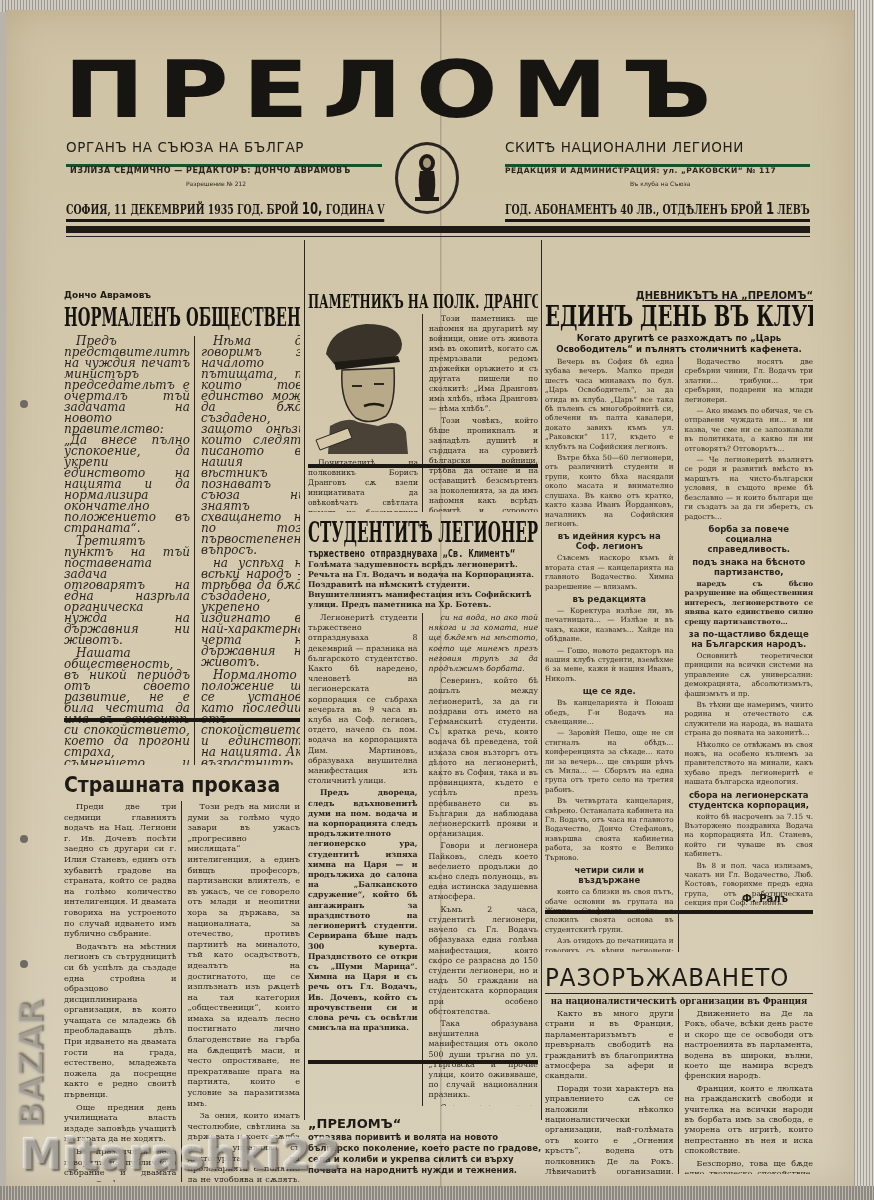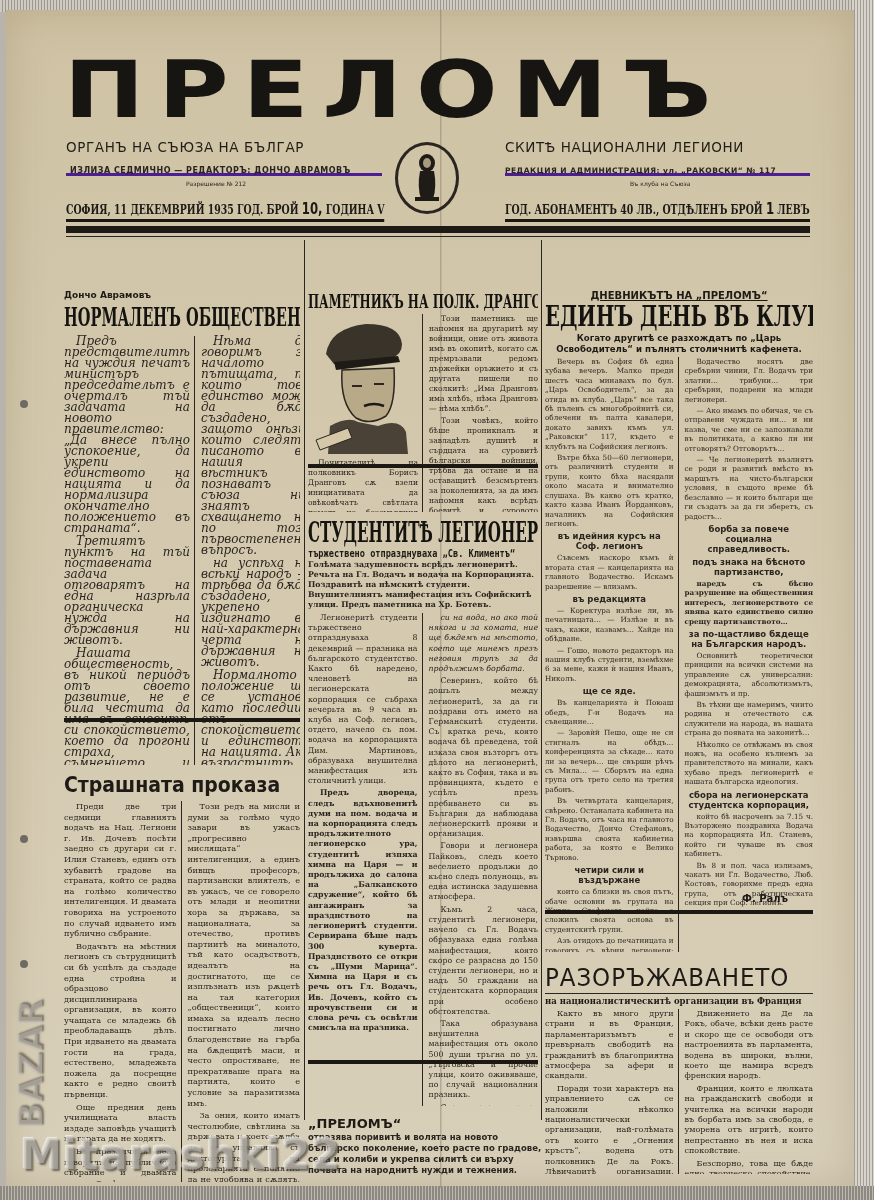--- a/index.html
+++ b/index.html
@@ -41,21 +41,21 @@
     position: absolute; left: 64px; top: 58px; width: 748px; height: 78px;
     font-family: "DejaVu Sans", sans-serif; font-weight: 900;
     font-size: 96px; line-height: 78px; letter-spacing: 14px;
     color: #171512; text-align: left;
     transform: scaleY(0.82); transform-origin: top left;
     white-space: nowrap;
   }
   .masthead-sub {
     position: absolute; top: 139px;
     font-family: "DejaVu Sans", sans-serif; font-size: 13.5px; letter-spacing: 0.6px;
-    color: #211d18; border-bottom: 3px solid #4c1d95; padding-bottom: 18px;
+    color: #211d18; border-bottom: 3px solid #14532d; padding-bottom: 9px;
     white-space: nowrap;
   }
   .masthead-sub.left { left: 66px; width: 316px; }
   .masthead-sub.right { left: 505px; width: 305px; }
   .mast-small {
     position: absolute; font-family: "DejaVu Sans", sans-serif;
     font-size: 8px; font-weight: bold; color: #2a251e; white-space: nowrap; letter-spacing: 0.5px; text-align: right;
   }
   .mast-tiny {
     position: absolute; font-family: "DejaVu Sans", sans-serif;
@@ -258,29 +258,29 @@
   </div>
 </div>
 <div class="hr-heavy" style="position:absolute; left:308px; top:1060px; width:230px;"></div>
 
 <div class="col" style="left:308px; top:1068px; width:240px; height:60px;">
   <div style="font-family:'DejaVu Sans',sans-serif; font-weight:900; font-size:13px; line-height:16px;">„ПРЕЛОМЪ“</div>
   <div style="font-family:'DejaVu Sans',sans-serif; font-weight:bold; font-size:8.5px; line-height:11px; color:#2a251f;">отразява поривитѣ и волята на новото българско поколение, което расте по градове, села и колиби и укрепва силитѣ си върху почвата на народнитѣ нужди и тежнения.</div>
 </div>
 
 <div class="col" style="left:545px; top:242px; width:268px; height:662px;">
-  <div style="font-family:'DejaVu Sans',sans-serif; font-weight:900; font-size:10px; text-align:center; text-decoration:underline;">ДНЕВНИКЪТЪ НА „ПРЕЛОМЪ“</div>
+  <div style="font-family:'DejaVu Sans',sans-serif; font-weight:900; font-size:10px; text-align:right; text-decoration:underline;">ДНЕВНИКЪТЪ НА „ПРЕЛОМЪ“</div>
   <div class="headline-condensed" style="font-size:28px; line-height:32px; transform:scaleX(0.7);">ЕДИНЪ ДЕНЬ ВЪ КЛУБА</div>
   <div style="font-family:'DejaVu Sans',sans-serif; font-weight:bold; font-size:8.6px; line-height:10.5px; text-align:center; margin-bottom:3px;">Когато другитѣ се разхождатъ по „Царь Освободитель“ и пълнятъ столичнитѣ кафенета.</div>
   <div class="two-col ruled body-text" style="font-size:7.2px; line-height:9.4px;">
     <div>
       <p>Вечерь въ София бѣ една хубава вечеръ. Малко преди шестъ часа минавахъ по бул. „Царь Освободитель“, за да отида въ клуба. „Царь“ все така бѣ пъленъ съ многобройнитѣ си, облечени въ палта кавалери, докато завихъ къмъ ул. „Раковски“ 117, където е клубътъ на Софийския легионъ.</p>
       <p>Вътре бѣха 50—60 легионери, отъ различнитѣ студенти и групи, които бѣха насядали около масата и внимателно слушаха. Въ какво отъ кратко, както казва Иванъ Йорданковъ, началникъ на Софийския легионъ.</p>
       <div class="subhead">въ идейния курсъ на Соф. легионъ</div>
-      <p>Съвсемъ наскоро къмъ ѝ втората стая — канцеларията на главното Водачество. Искамъ разрешение — влизамъ.</p>
+      <p>Съвсемъ наскоро къмъ ѝ втората стая — канцеларията на главното Водачество. Химна разрешение — влизамъ.</p>
       <div class="subhead">въ редакцията</div>
       <p>— Коректура излѣзе ли, въ печатницата… — Излѣзе и въ чакъ, кажи, казвамъ… Хайде на обѣдване.</p>
       <p>— Гошо, новото редакторъ на нашия клубъ студенти, вземѣхме 6 за мене, кажи ѝ нашия Иванъ, Николъ.</p>
       <div class="subhead">ще се яде.</div>
       <p>Въ канцеларията ѝ Поюаш обедъ, Г-н Водачъ на съвещание…</p>
       <p>— Заровѝй Пешо, още не си стигналъ на обѣдъ… конференцията за сѣкаде… като ли за вечерь… ще свърши рѣчъ съ Мила… — Сборътъ на една група отъ трето село на третия рабонъ.</p>
       <p>Въ четвъртата канцелария, свѣрено. Останалата кабинета на Гл. Водачъ, отъ часа на главното Водачество, Дончо Стефановъ, извършва своята кабинетна работа, за която е Велико Търново.</p>
       <div class="subhead">четири сили и въздържане</div>
       <p>които са близки въ своя пътъ, обаче основни въ групата на Живко Стефановъ, който е сложилъ своята основа въ студентскитѣ групи.</p>
       <p>Азъ отидохъ до печатницата и говорихъ съ вѣрни легионери: четири часа. Доста изразени, пазаржиецъ, курсистъ бѣше въ разговоръ съ ученицитѣ…</p>
@@ -303,21 +303,21 @@
 
     </div>
   </div>
 </div>
 <div style="position:absolute; left:742px; top:893px; font-family:'DejaVu Sans',sans-serif; font-weight:bold; font-size:10px;">Ф. Ралъ</div>
 <div class="hr-heavy" style="position:absolute; left:545px; top:910px; width:268px;"></div>
 
 <div class="col" style="left:545px; top:916px; width:268px; height:210px;">
   <div style="font-family:'DejaVu Sans',sans-serif; font-size:25px; line-height:28px; letter-spacing:1px; white-space:nowrap; transform:scaleX(0.92); transform-origin:left;">РАЗОРЪЖАВАНЕТО</div>
   <div class="hr-thin" style="margin:1px 0 2px;"></div>
-  <div style="font-family:'DejaVu Serif',serif; font-weight:bold; font-size:8.5px; text-align:left; margin-bottom:3px;">на националистическитѣ организации въ Франция</div>
+  <div style="font-family:'DejaVu Serif',serif; font-weight:bold; font-size:8.5px; text-align:center; margin-bottom:3px;">на националистическитѣ организации въ Франция</div>
   <div class="two-col ruled body-text" style="font-size:8px; line-height:10.4px;">
     <div>
       <p>Както въ много други страни и въ Франция, парламентаризъмътъ е превърналъ свободитѣ на гражданитѣ въ благоприятна атмосфера за афери и скандали.</p>
       <p>Поради този характеръ на управлението сѫ се наложили нѣколко националистически организации, най-голѣмата отъ които е „Огнения кръстъ“, водена отъ полковникъ Де ла Рокъ. Лѣвичаритѣ организации, смутени отъ успѣха на казаната организация, въ името на „свободата“ и „демокрацията“ искатъ нейното разтуряне.</p>
 
     </div>
     <div>
       <p>Движението на Де ла Рокъ, обаче, всѣки день расте и скоро ще се освободи отъ настроенията въ парламента, водена въ широки, вълни, което ще намира всредъ френския народъ.</p>
       <p>Франция, която е люлката на гражданскитѣ свободи и учителка на всички народи въ борбата имъ за свобода, е уморена отъ игритѣ, които непрестанно въ нея и иска спокойствие.</p>
       <p>Безспорно, това ще бѫде едно творческо спокойствие, при което силитѣ ще бѫдатъ впрегнати въ строителството, безъ да се остави, смисъла на който се гонятъ…</p>

